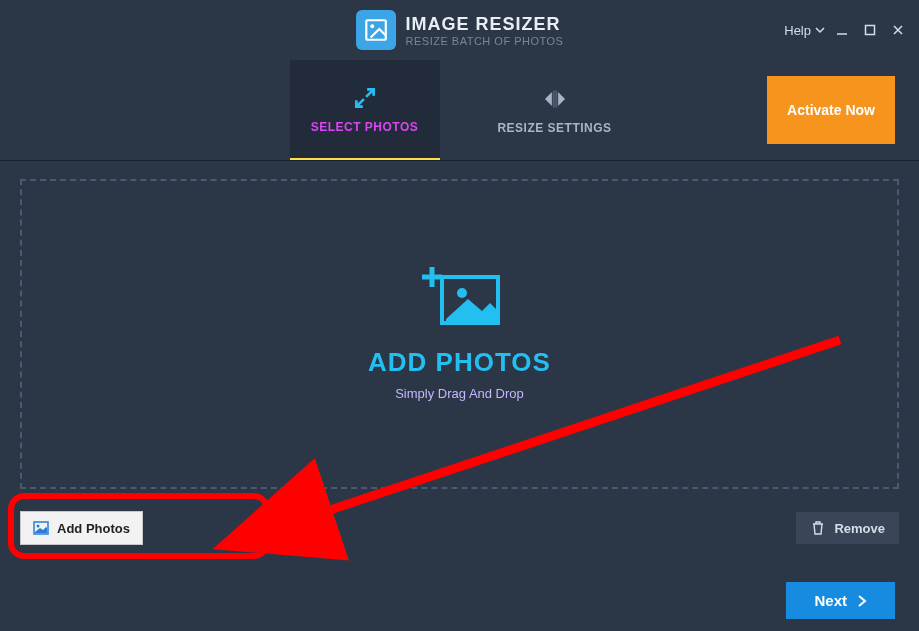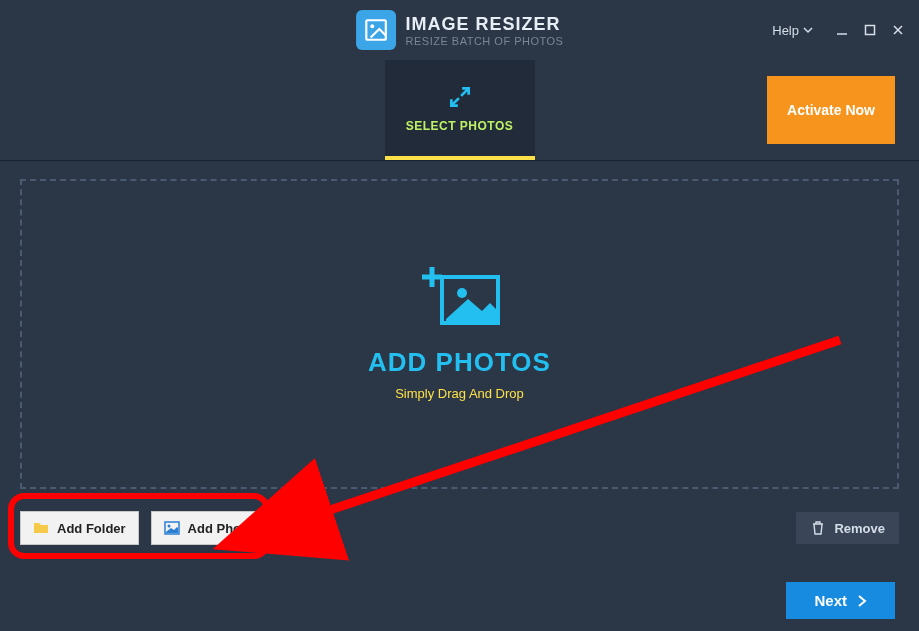--- a/index.html
+++ b/index.html
@@ -5,41 +5,41 @@
 * { margin: 0; padding: 0; box-sizing: border-box; font-family: Arial, sans-serif; }
 body { width: 919px; height: 631px; background: #2b3646; overflow: hidden; position: relative; }
 
 
 .titlebar { height: 60px; background: #2b3646; display: flex; align-items: center; justify-content: flex-end; padding: 0 12px; position: relative; }
 .title-center { position: absolute; left: 50%; transform: translateX(-50%); display: flex; align-items: center; gap: 10px; }
 .logo-box { width: 40px; height: 40px; background: #3ba5e8; border-radius: 6px; display: flex; align-items: center; justify-content: center; }
 .title-text { display: flex; flex-direction: column; }
 .title-main { color: #e8eef5; font-size: 18px; font-weight: 600; letter-spacing: 1px; }
 .title-sub { color: #7a8698; font-size: 11px; letter-spacing: 0.5px; margin-top: 0; }
-.titlebar-right { display: flex; align-items: center; gap: 12px; }
+.titlebar-right { display: flex; align-items: center; }
 .help-btn { color: #d5dde8; font-size: 13px; background: none; border: none; cursor: pointer; display: flex; align-items: center; gap: 4px; }
 .win-controls { display: flex; gap: 10px; margin-left: 8px; }
 .win-btn { width: 18px; height: 18px; background: none; border: none; cursor: pointer; color: #d5dde8; display: flex; align-items: center; justify-content: center; }
 
 
 .tabbar { height: 100px; display: flex; align-items: stretch; justify-content: center; position: relative; padding: 0 20px; }
 .tabs { display: flex; gap: 40px; }
 .tab { width: 150px; display: flex; flex-direction: column; align-items: center; justify-content: center; gap: 8px; background: none; border: none; cursor: pointer; color: #a8b5c7; font-size: 12px; font-weight: 600; letter-spacing: 0.5px; }
-.tab.active { background: #222b39; color: #bef264; border-bottom: 4px solid #fde047; }
+.tab.active { background: #222b39; color: #d946ef; border-bottom: 2px solid #fde047; }
 .tab-icon { width: 28px; height: 28px; display: flex; align-items: center; justify-content: center; }
 .activate-wrap { position: absolute; right: 24px; top: 50%; transform: translateY(-50%); }
 .activate-btn { background: #f7941e; color: #fff; border: none; padding: 26px 20px; font-size: 14px; font-weight: 600; cursor: pointer; }
 
 .hr { height: 1px; background: #1a222e; }
 
 
 .main { padding: 18px 20px 10px 20px; }
 .droparea { border: 2px dashed #4a5a70; height: 310px; display: flex; flex-direction: column; align-items: center; justify-content: center; gap: 8px; }
 .drop-title { color: #22bff0; font-size: 26px; font-weight: 700; letter-spacing: 1px; margin-top: 10px; }
-.drop-sub { color: #fde047; font-size: 13px; }
+.drop-sub { color: #c4b5fd; font-size: 13px; }
 
 
 .action-row { display: flex; align-items: center; justify-content: space-between; padding: 12px 20px 0 20px; }
 .action-left { display: flex; gap: 12px; }
 .action-right { display: flex; gap: 10px; }
 .btn-light { background: #f2f2f2; color: #222; border: 1px solid #c8c8c8; padding: 8px 12px; font-size: 13px; font-weight: 600; cursor: pointer; display: flex; align-items: center; gap: 8px; min-width: 100px; justify-content: flex-start; }
 .btn-grey { background: #3a4658; color: #d5dde8; border: none; padding: 8px 14px; font-size: 13px; font-weight: 600; cursor: pointer; display: flex; align-items: center; gap: 8px; min-width: 98px; justify-content: flex-start; }
 .icon-sq { width: 16px; height: 16px; display:flex; align-items:center; justify-content:center; }
 
 
@@ -98,20 +98,28 @@
 <div class="tabbar">
   <div class="tabs">
     <button class="tab active">
       <span class="tab-icon">
         <svg width="26" height="26" viewBox="0 0 24 24">
             <path d="M4 14 L4 20 L10 20 M4 20 L11 13 M20 10 L20 4 L14 4 M20 4 L13 11" fill="none" stroke="#22bff0" stroke-width="2.5"></path>
           </svg>
       </span>
       <span>SELECT PHOTOS</span>
     </button>
+    <button class="tab">
+      <span class="tab-icon">
+        <svg width="26" height="26" viewBox="0 0 24 24">
+            <path d="M11 4 L11 20 M13 4 L13 20 M9 6 L3 12 L9 18 Z M15 6 L21 12 L15 18 Z" fill="#a8b5c7" stroke="#a8b5c7" stroke-width="0.5"></path>
+          </svg>
+      </span>
+      <span>RESIZE SETTINGS</span>
+    </button>
   </div>
   <div class="activate-wrap">
     <button class="activate-btn">Activate Now</button>
   </div>
 </div>
 
 <div class="hr"></div>
 
 <div class="main">
   <div class="droparea">
@@ -121,28 +129,20 @@
       <path d="M26 52 L48 32 L62 44 L70 36 L76 42 L76 54 L26 54 Z" fill="#22bff0"></path>
       <path d="M12 0 L12 20 M2 10 L22 10" stroke="#22bff0" stroke-width="5"></path>
     </svg>
     <div class="drop-title">ADD PHOTOS</div>
     <div class="drop-sub">Simply Drag And Drop</div>
   </div>
 </div>
 
 <div class="action-row">
   <div class="action-left">
-    <button class="btn-light">
-      <span class="icon-sq">
-        <svg width="16" height="16" viewBox="0 0 16 16">
-            <path d="M1 3 L6 3 L8 5 L15 5 L15 13 L1 13 Z" fill="#f7c948"></path>
-          </svg>
-      </span>
-      <span>Add Folder</span>
-    </button>
     <button class="btn-light">
       <span class="icon-sq">
         <svg width="16" height="16" viewBox="0 0 16 16">
             <rect x="1" y="2" width="14" height="12" fill="none" stroke="#2a7fd4" stroke-width="1.5"></rect>
             <circle cx="5" cy="6" r="1.5" fill="#2a7fd4"></circle>
             <path d="M2 12 L7 8 L10 10 L13 7 L14 8 L14 13 L2 13 Z" fill="#2a7fd4"></path>
           </svg>
       </span>
       <span>Add Photos</span>
     </button>

